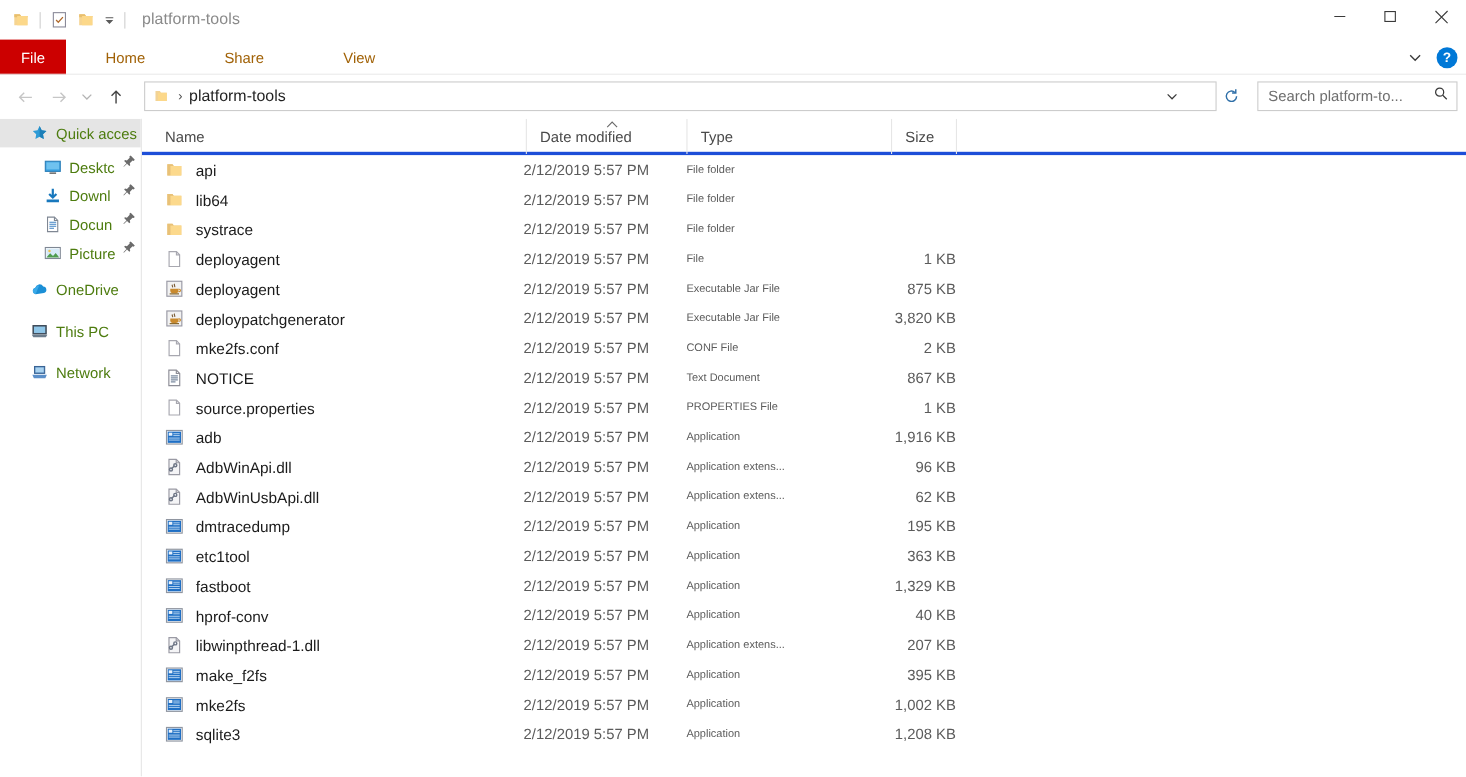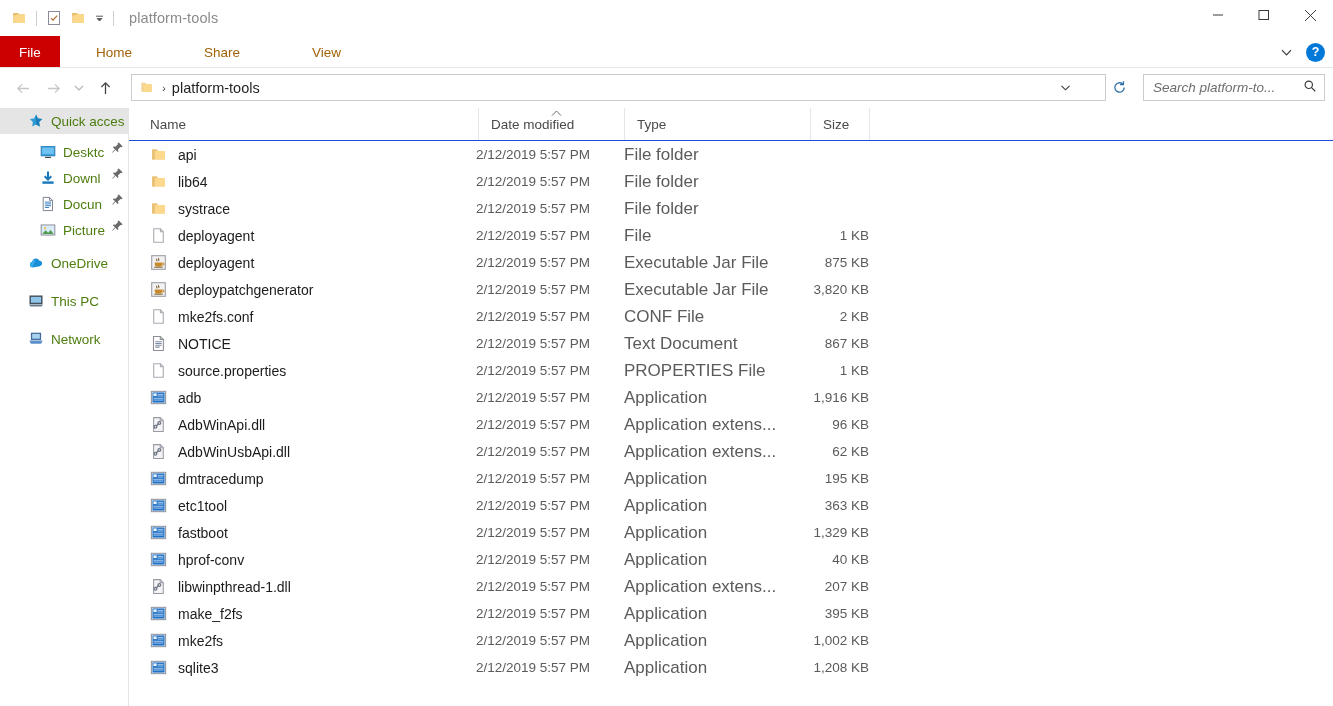--- a/index.html
+++ b/index.html
@@ -86,21 +86,21 @@
   .addr-text { font-size: 14.5px; color: #1f1f1f; }
   .addr-drop {
     position: absolute; right: 27px; top: 0; width: 26px; height: 25px;
     display: flex; align-items: center; justify-content: center; font-size: 10px; color: #444;
   }
   .searchbox {
     position: absolute; left: 1143px; top: 74px; width: 182px; height: 27px;
     border: 1px solid #cccccc; background: #ffffff;
     display: flex; align-items: center; padding: 0 7px 0 9px;
   }
-  .search-ph { flex: 1; font-size: 13.5px; color: #6e6e6e; white-space: nowrap; overflow: hidden; font-style: italic; }
+  .search-ph { flex: 1; font-size: 13.5px; color: #6e6e6e; white-space: nowrap; overflow: hidden; }
 
   
   .navpane {
     position: absolute; left: 0; top: 108px; width: 128px; height: 598px;
     background: #ffffff; overflow: hidden;
   }
   .nav-item {
     position: relative; height: 26px; display: flex; align-items: center;
     padding-left: 28px; white-space: nowrap; overflow: hidden;
   }
@@ -109,40 +109,40 @@
   .nav-ico { width: 16px; height: 16px; margin-right: 7px; flex: none; display: flex; align-items: center; justify-content: center; }
   .nav-label { font-size: 13.5px; color: #4d7c0f; }
   .nav-pin { position: absolute; right: 4px; top: 6px; }
   .nav-gap { height: 12px; }
 
   .pane-divider { position: absolute; left: 128px; top: 108px; width: 1px; height: 598px; background: #e4e4e4; }
 
   
   .listpane { position: absolute; left: 129px; top: 108px; width: 1204px; height: 598px; background: #fff; overflow: hidden; }
 
-  .colhdr { position: relative; height: 33px; border-bottom: 1px solid #1d4ed8; }
+  .colhdr { position: relative; height: 33px; border-bottom: 3px solid #1d4ed8; }
   .ch {
     position: absolute; top: 0; height: 32px;
     display: flex; align-items: center;
     font-size: 13.5px; color: #4a4a4a;
     border-left: 1px solid #e6e6e6;
     padding-left: 12px;
   }
   .ch.first { border-left: none; padding-left: 21px; }
   .sortmark {
     position: absolute; top: 2px; font-size: 9px; color: #6a6a6a; line-height: 1;
   }
 
   .rows { position: relative; }
   .row { position: relative; height: 27px; display: flex; align-items: center; }
   .c-name { position: absolute; left: 21px; display: flex; align-items: center; }
   .fico { width: 17px; height: 17px; margin-right: 11px; flex: none; display: flex; align-items: center; justify-content: center; }
   .fname { font-size: 14px; color: #1b1b1b; white-space: nowrap; }
   .c-date { position: absolute; left: 347px; font-size: 13.5px; color: #5b5b5b; white-space: nowrap; }
-  .c-type { position: absolute; left: 495px; font-size: 17px; color: #5b5b5b; white-space: nowrap; }
+  .c-type { position: absolute; left: 495px; font-size: 10px; color: #5b5b5b; white-space: nowrap; }
   .c-size { position: absolute; left: 565px; width: 175px; text-align: right; font-size: 13.5px; color: #5b5b5b; white-space: nowrap; }
 </style>
 </head>
 <body>
 
 <div id="app">
 
   <div class="titlebar">
     <div class="qat">
       <div class="qat-btn">

